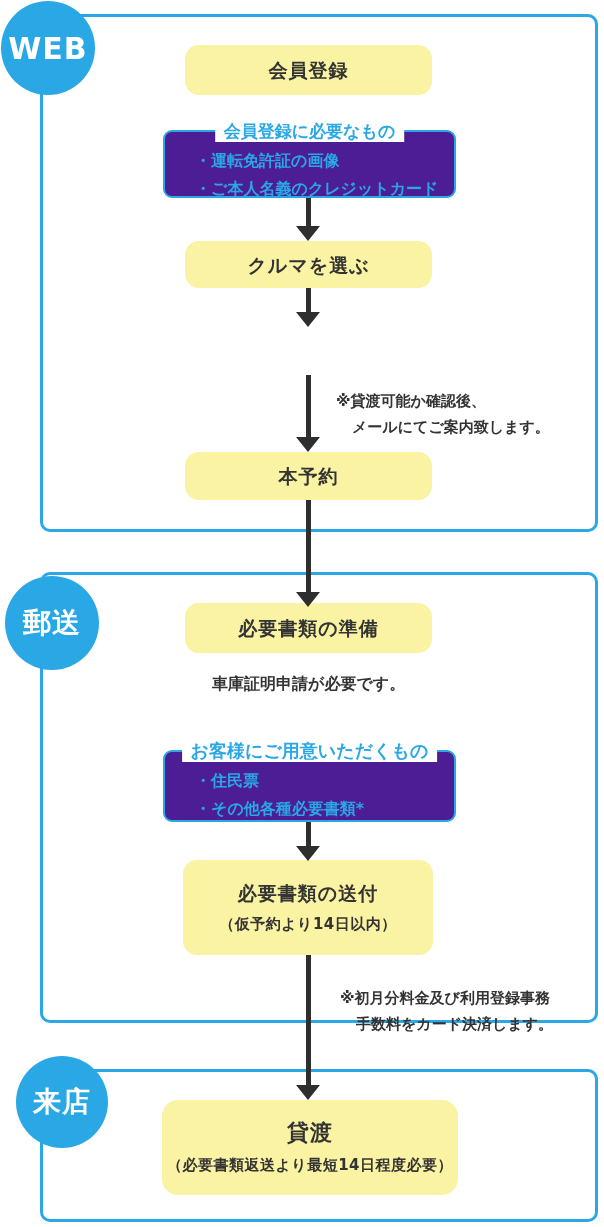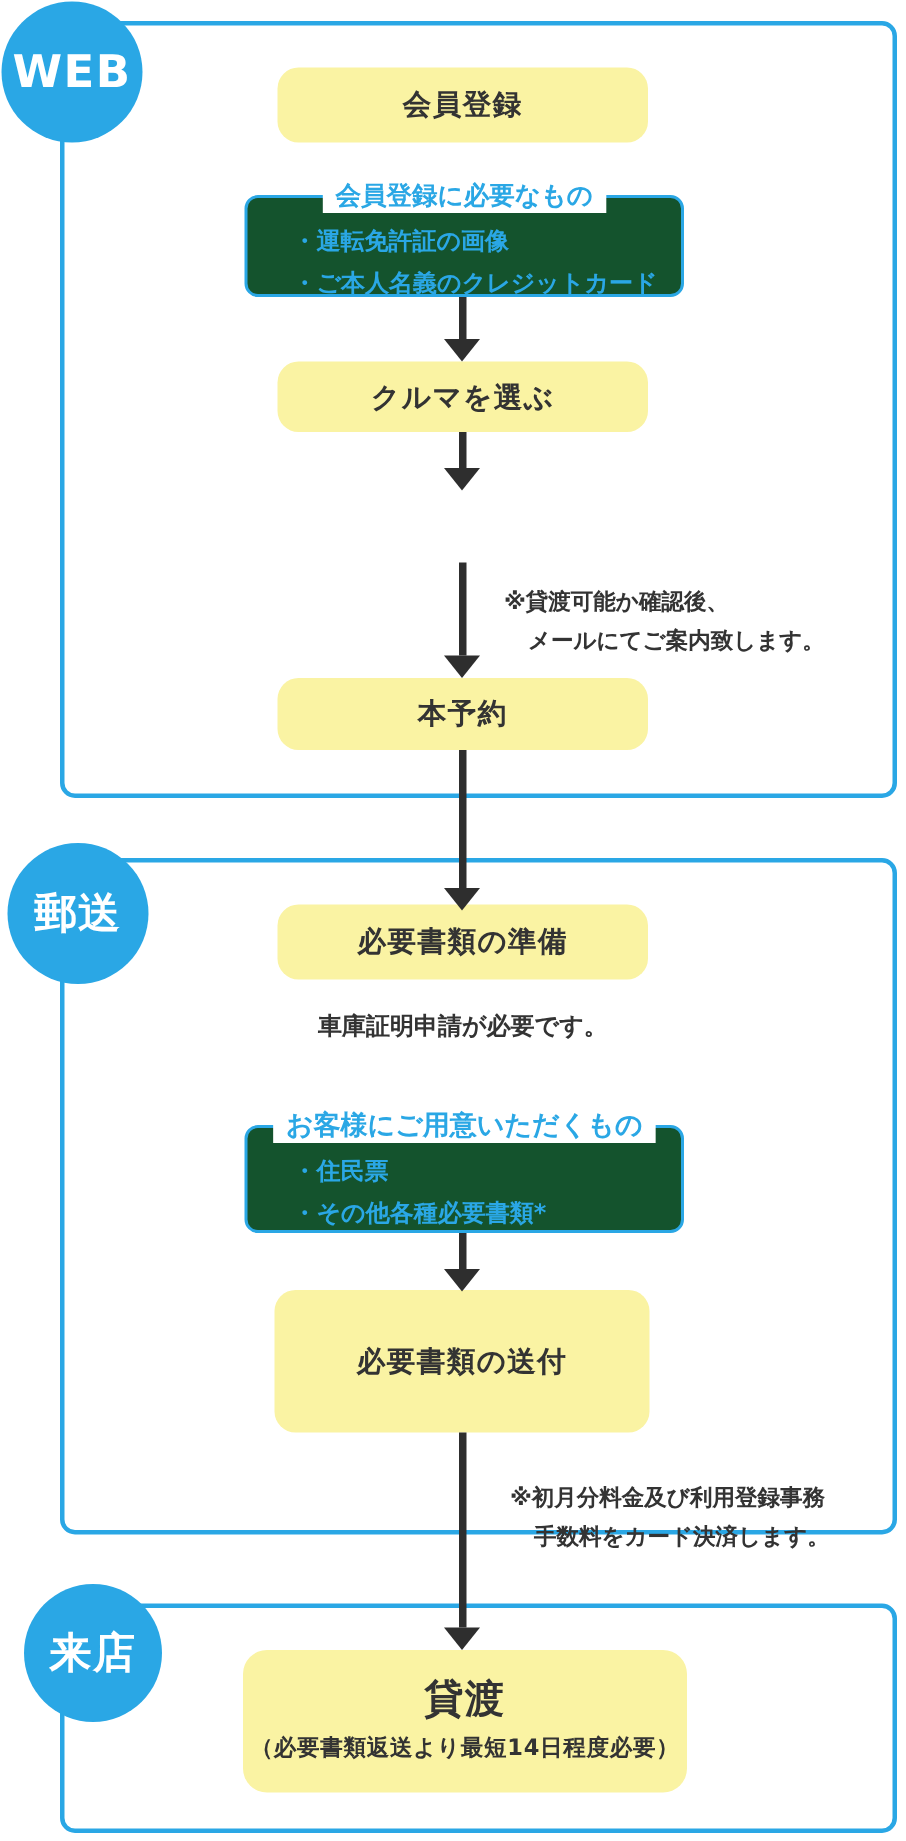--- a/index.html
+++ b/index.html
@@ -24,23 +24,23 @@
     font-weight:bold;z-index:3;letter-spacing:1px;
   }
   .step{
     position:absolute;background:var(--yellow);border-radius:14px;
     display:flex;flex-direction:column;align-items:center;justify-content:center;
     font-weight:bold;color:var(--text);z-index:2;text-align:center;
   }
   .step .step-title{font-size:19px;line-height:24px;letter-spacing:1px;}
   .step .step-sub{font-size:15px;line-height:20px;margin-top:9px;letter-spacing:0.5px;}
   .step.big{border-radius:16px;}
-  .step.big .step-title{font-size:26px;line-height:26px;}
+  .step.big .step-title{font-size:22px;line-height:26px;}
   .callout{
-    position:absolute;box-sizing:border-box;background:#14532d;
+    position:absolute;box-sizing:border-box;background:#4c1d95;
     border:2px solid var(--blue);border-radius:9px;z-index:2;
   }
   .callout .legend{
     position:absolute;top:-12px;left:50%;transform:translateX(-50%);
     background:#ffffff;padding:0 9px;color:var(--blue);font-weight:bold;
     white-space:nowrap;line-height:22px;
   }
   .callout .items{
     margin:0;padding:15px 0 0 30px;list-style:none;
     color:var(--blue);font-weight:bold;font-size:16px;line-height:28px;
@@ -115,21 +115,21 @@
   <div class="step" style="left:185px;top:452px;width:247px;height:48px;">
     <span class="step-title">本予約</span>
   </div>
 
   <div class="arrow" style="top:500px;height:107px;">
     <div class="shaft"></div>
     <div class="head"></div>
   </div>
 
   <div class="section-box" style="top:572px;height:451px;"></div>
-  <div class="badge" style="left:5px;top:562px;width:94px;height:94px;font-size:28px;">
+  <div class="badge" style="left:5px;top:576px;width:94px;height:94px;font-size:28px;">
     <span>郵送</span>
   </div>
 
   <div class="step" style="left:185px;top:603px;width:247px;height:50px;">
     <span class="step-title">必要書類の準備</span>
   </div>
 
   <div class="desc" style="left:212px;top:669px;">
     <div>車庫証明申請が必要です。</div>
   </div>
@@ -142,20 +142,21 @@
     </ul>
   </div>
 
   <div class="arrow" style="top:822px;height:39px;">
     <div class="shaft"></div>
     <div class="head"></div>
   </div>
 
   <div class="step" style="left:183px;top:860px;width:250px;height:95px;">
     <span class="step-title">必要書類の送付</span>
+    <span class="step-sub">（仮予約より14日以内）</span>
   </div>
 
   <div class="arrow" style="top:955px;height:145px;">
     <div class="shaft"></div>
     <div class="head"></div>
   </div>
 
   <div class="note" style="left:340px;top:962px;margin-top:23px;">
     <div>※初月分料金及び利用登録事務</div>
     <div class="indent">手数料をカード決済します。</div>

